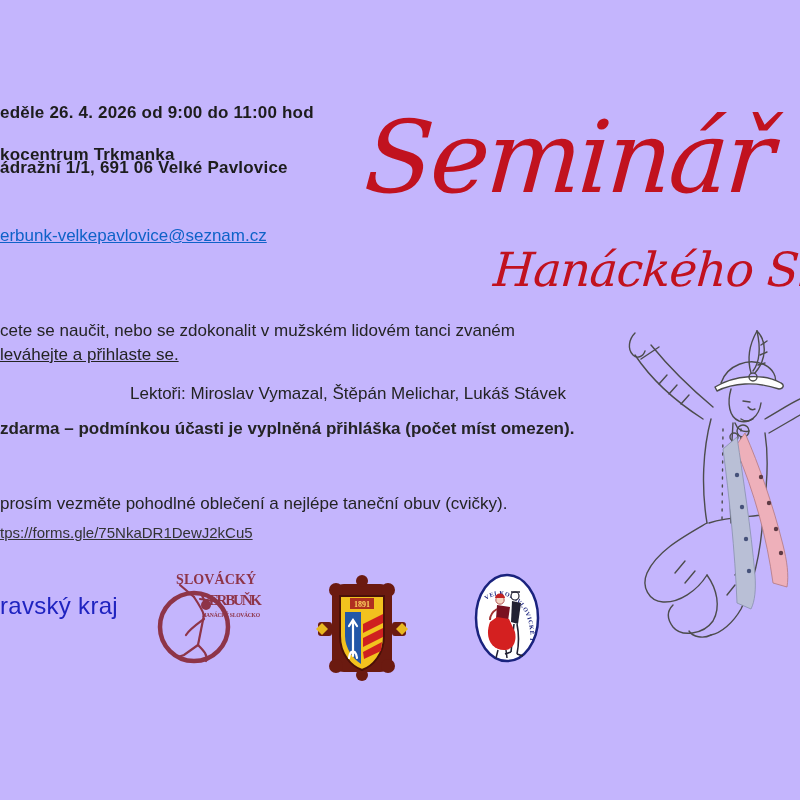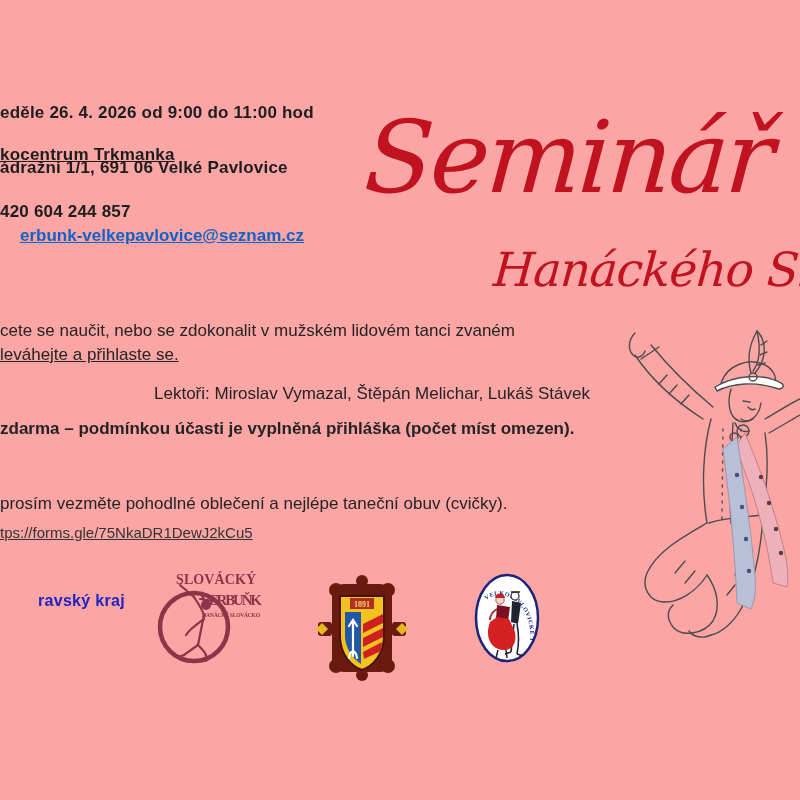--- a/index.html
+++ b/index.html
@@ -1,49 +1,48 @@
 <!DOCTYPE html>
 <html style="--accent: #c1121f; --link: #0f62c8; --region: #1f23c0; --ink: #262626; --maroon: #8e3448; --crest_red: #6b1a10; --navy: #1a237e;"><head>
 <meta charset="utf-8">
 <style>
   html,body{margin:0;padding:0;background:#fff;}
-  .page{position:relative;width:800px;height:800px;background:#fca5a5;overflow:hidden;
+  .page{position:relative;width:800px;height:800px;background:#c4b5fd;overflow:hidden;
         font-family:"Liberation Sans",sans-serif;color:var(--ink,#262626);}
   .abs{position:absolute;white-space:nowrap;}
   .info-line{font-size:17px;font-weight:bold;color:#1d1d1d;letter-spacing:0.2px;}
-  .email{font-size:17px;font-weight:bold;color:var(--link,#0f62c8);
-         text-decoration:underline;cursor:pointer;padding-left:20px;}
+  .email{font-size:17px;font-weight:normal;color:var(--link,#0f62c8);
+         text-decoration:underline;cursor:pointer;}
   .title-main{font-family:"DejaVu Serif",serif;font-style:italic;font-size:100px;
               line-height:1;color:var(--accent,#c1121f);letter-spacing:-3px;
               transform:skewX(-4deg);transform-origin:left bottom;}
   .title-sub{font-family:"DejaVu Serif",serif;font-style:italic;font-size:47px;
              line-height:1;color:var(--accent,#c1121f);letter-spacing:-1px;
              transform:skewX(-4deg);transform-origin:left bottom;}
   .body-line{font-size:17px;color:#242424;}
   .url-line{font-size:15px;color:#333;}
-  .region{font-size:16px;font-weight:bold;color:var(--region,#1f23c0);letter-spacing:0.3px;padding-left:38px;}
+  .region{font-size:24px;font-weight:normal;color:var(--region,#1f23c0);letter-spacing:0.3px;}
   svg text{font-family:"Liberation Serif",serif;}
 </style>
 </head>
 <body>
 
 <div class="page">
 
   <div class="abs info-line" style="left:0;top:103px;">eděle 26. 4. 2026 od 9:00 do 11:00 hod</div>
-  <div class="abs info-line" style="left:0;top:145px;text-decoration:underline;">kocentrum Trkmanka</div>
+  <div class="abs info-line" style="left:0;top:145px;">kocentrum Trkmanka</div>
   <div class="abs info-line" style="left:0;top:158px;">ádražní 1/1, 691 06 Velké Pavlovice</div>
-  <div class="abs info-line" style="left:0;top:202px;">420 604 244 857</div>
   <a class="abs email" style="left:0;top:226px;">erbunk-velkepavlovice@seznam.cz</a>
 
   <div class="abs title-main" style="left:362px;top:108px;">Seminář verb</div>
   <div class="abs title-sub" style="left:492px;top:246px;">Hanáckého Slo</div>
 
   <div class="abs body-line" style="left:0;top:321px;text-align:right;">cete se naučit, nebo se zdokonalit v mužském lidovém tanci zvaném</div>
   <div class="abs body-line" style="left:0;top:345px;text-decoration:underline;">leváhejte a přihlaste se.</div>
-  <div class="abs body-line" style="left:130px;top:384px;margin-left:24px;">Lektoři: Miroslav Vymazal, Štěpán Melichar, Lukáš Stávek</div>
+  <div class="abs body-line" style="left:130px;top:384px;">Lektoři: Miroslav Vymazal, Štěpán Melichar, Lukáš Stávek</div>
   <div class="abs body-line" style="left:0;top:419px;font-weight:bold;">zdarma – podmínkou účasti je vyplněná přihláška (počet míst omezen).</div>
   <div class="abs body-line" style="left:0;top:494px;">prosím vezměte pohodlné oblečení a nejlépe taneční obuv (cvičky).</div>
   <div class="abs url-line" style="left:0;top:524px;text-decoration:underline;">tps://forms.gle/75NkaDR1DewJ2kCu5</div>
 
   <div class="abs region" style="left:0;top:592px;">ravský kraj</div>
 
   <svg class="abs" style="left:150px;top:563px;" width="114" height="108" viewBox="0 0 114 108">
     <circle cx="44" cy="64" r="34" fill="none" stroke="#8e3448" stroke-width="4.5"></circle>
     <g stroke="#8e3448" stroke-width="2.2" fill="none" stroke-linecap="round">
       <path d="M30,22 L44,34"></path>

